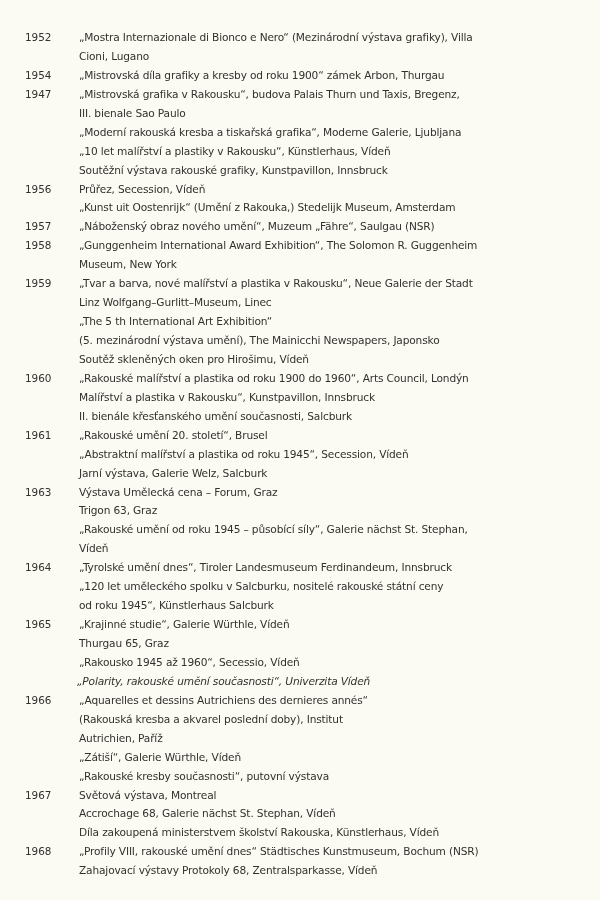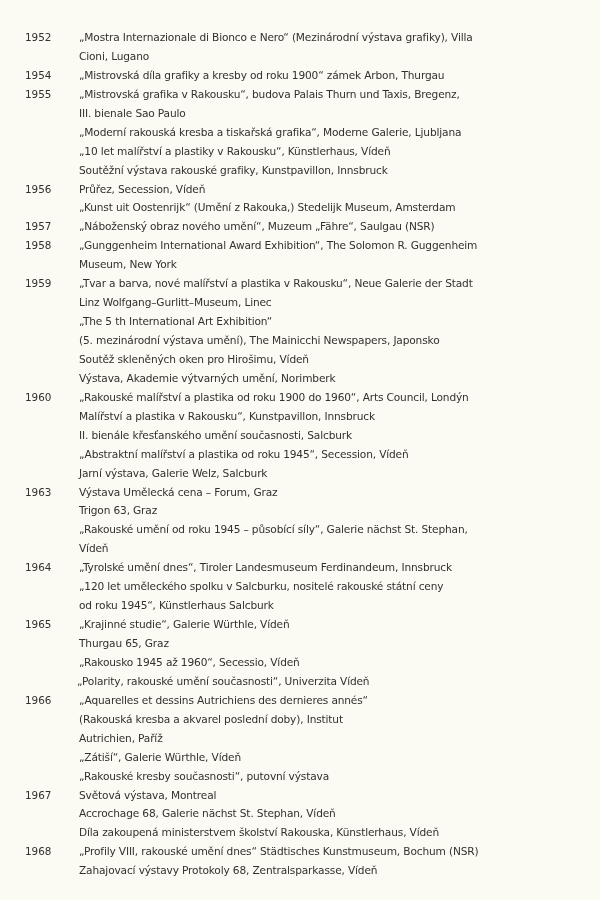--- a/index.html
+++ b/index.html
@@ -47,20 +47,21 @@
     .text {
       position: absolute;
       left: 79px;
       top: 0;
       color: #33302d;
       letter-spacing: -0.15px;
       text-align: right;
     }
     .text.outdent {
       left: 77px;
+      font-style: italic;
     }
   </style>
 </head>
 <body>
 
 <div class="page">
   <div class="list" id="exhibition-list">
 
   <div class="row">
         <span class="year">1952</span>
@@ -68,21 +69,21 @@
       </div>
       <div class="row">
         <span class="year"></span>
         <span class="text">Cioni, Lugano</span>
       </div>
       <div class="row">
         <span class="year">1954</span>
         <span class="text">„Mistrovská díla grafiky a kresby od roku 1900“ zámek Arbon, Thurgau</span>
       </div>
       <div class="row">
-        <span class="year">1955</span>
+        <span class="year">1947</span>
         <span class="text">„Mistrovská grafika v Rakousku“, budova Palais Thurn und Taxis, Bregenz,</span>
       </div>
       <div class="row">
         <span class="year"></span>
         <span class="text">III. bienale Sao Paulo</span>
       </div>
       <div class="row">
         <span class="year"></span>
         <span class="text">„Moderní rakouská kresba a tiskařská grafika“, Moderne Galerie, Ljubljana</span>
       </div>
@@ -128,34 +129,34 @@
       </div>
       <div class="row">
         <span class="year"></span>
         <span class="text">(5. mezinárodní výstava umění), The Mainicchi Newspapers, Japonsko</span>
       </div>
       <div class="row">
         <span class="year"></span>
         <span class="text">Soutěž skleněných oken pro Hirošimu, Vídeň</span>
       </div>
       <div class="row">
-        <span class="year"></span>
-        <span class="text">Výstava, Akademie výtvarných umění, Norimberk</span>
-      </div>
-      <div class="row">
         <span class="year">1960</span>
         <span class="text">„Rakouské malířství a plastika od roku 1900 do 1960“, Arts Council, Londýn</span>
       </div>
       <div class="row">
         <span class="year"></span>
         <span class="text">Malířství a plastika v Rakousku“, Kunstpavillon, Innsbruck</span>
       </div>
       <div class="row">
         <span class="year"></span>
         <span class="text">II. bienále křesťanského umění současnosti, Salcburk</span>
+      </div>
+      <div class="row">
+        <span class="year">1961</span>
+        <span class="text">„Rakouské umění 20. století“, Brusel</span>
       </div>
       <div class="row">
         <span class="year"></span>
         <span class="text">„Abstraktní malířství a plastika od roku 1945“, Secession, Vídeň</span>
       </div>
       <div class="row">
         <span class="year"></span>
         <span class="text">Jarní výstava, Galerie Welz, Salcburk</span>
       </div>
       <div class="row">

